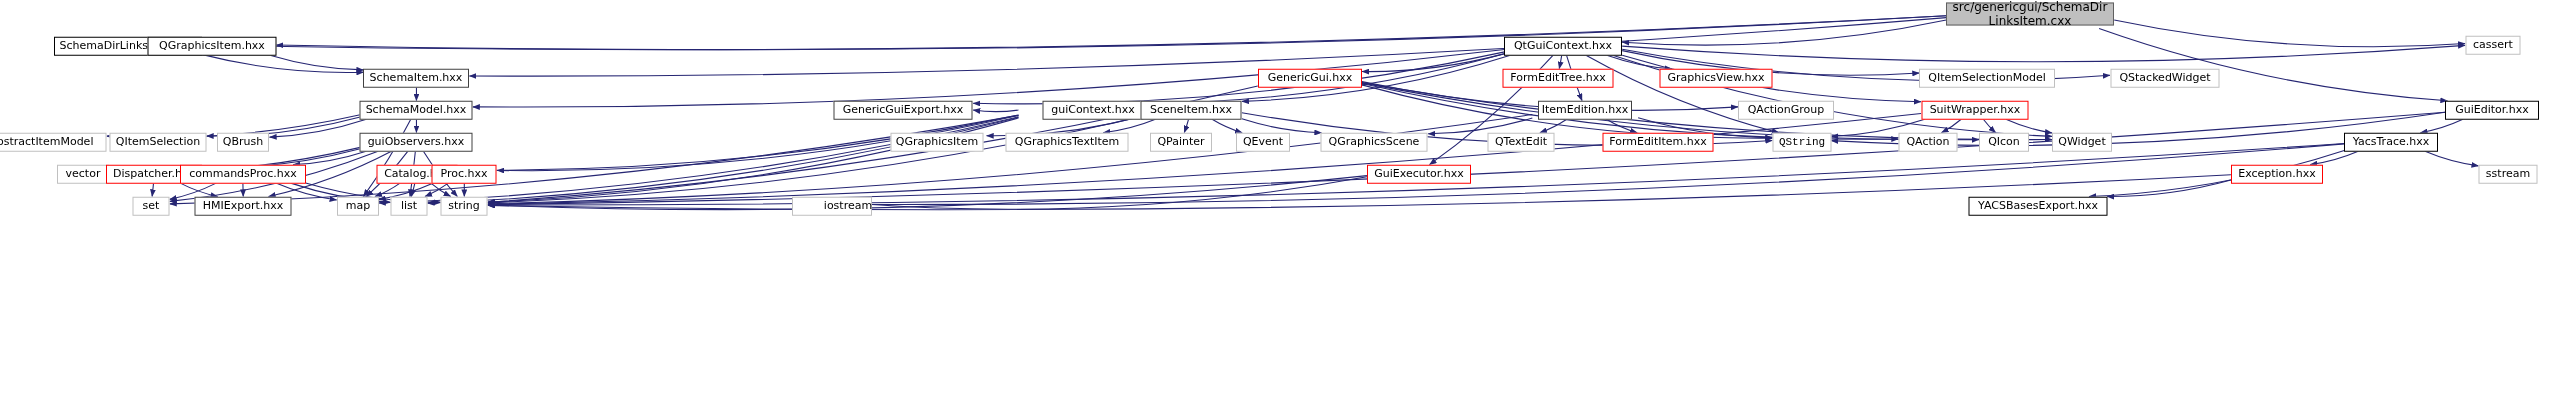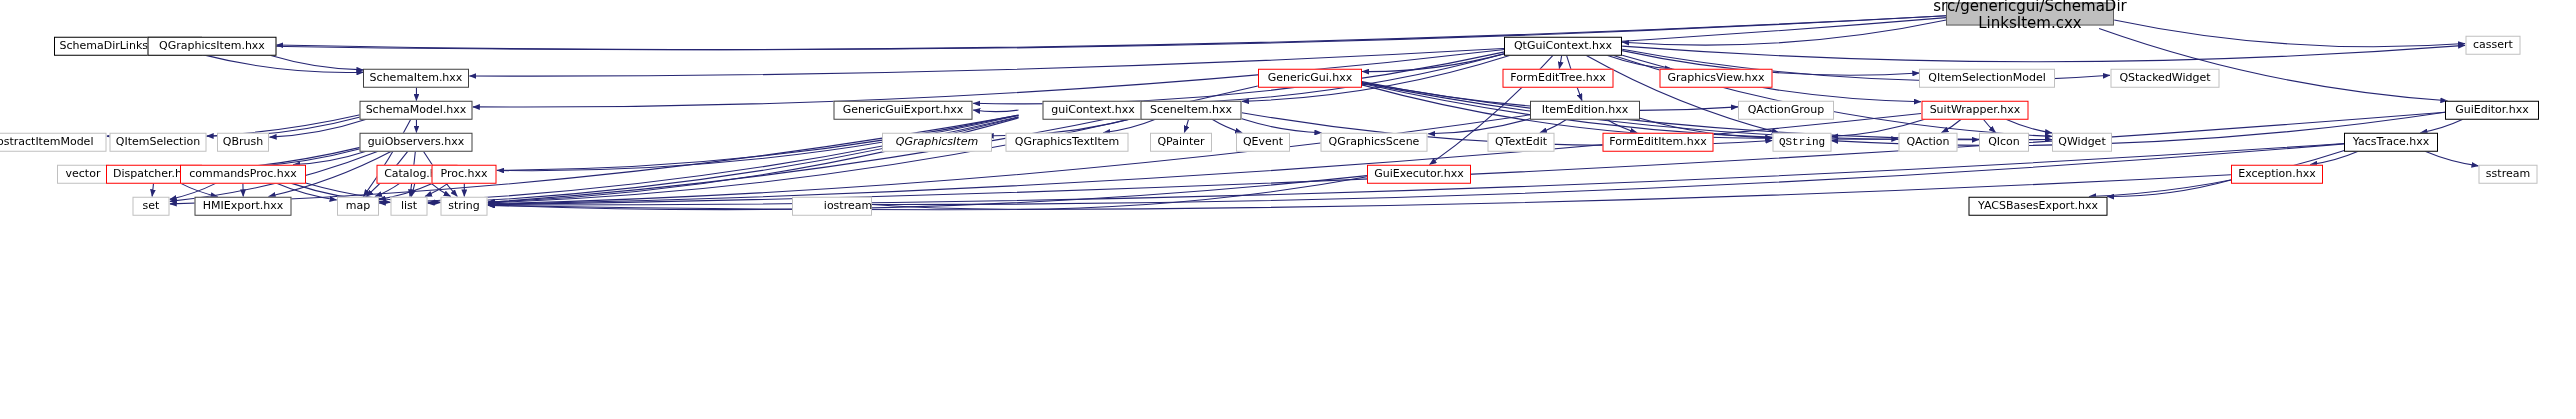--- a/index.html
+++ b/index.html
@@ -115,45 +115,45 @@
         <path d="M2792,171.29186860527733 Q1912.0538957446295,245.3365517860708 1029,243.44480344641894" marker-end="url(#ah)"></path>
         <path d="M2792,170.85446623093682 Q1687.7576983709716,245.4427976285216 581,244.0727668845316" marker-end="url(#ah)"></path>
         <path d="M2792,179.10926365795726 Q2643.7483385858,227.50067431361495 2487.934210526316,234" marker-end="url(#ah)"></path>
         <path d="M2657,214.33333333333334 Q2584.61459040994,234.40109474121488 2509.5,234" marker-end="url(#ah)"></path>
         <path d="M2657,207.96804075961094 Q1619.6687245884198,264.23172543616727 581,244.5071792496526" marker-end="url(#ah)"></path>
         <path d="M1628,209.07211961301672 Q1105.7693001000914,264.5469569294825 581,244.06420404573439" marker-end="url(#ah)"></path>
         <path d="M1628,210.37052932761088 Q1330.5627624263489,264.5963325154914 1029,242.93419170243206" marker-end="url(#ah)"></path>
       </g>
   </svg>
   <div id="node-layer">
-      <div class="node root" style="left: 2030px; top: 14.3px; width: 168px; height: 23px; font-size: 15px;">src/genericgui/SchemaDir
+      <div class="node root" style="left: 2030px; top: 14.3px; width: 168px; height: 23px; font-size: 12px;">src/genericgui/SchemaDir
 LinksItem.cxx</div>
       <div class="node hdr" style="left: 128px; top: 46px; width: 148px; height: 18.5px;">SchemaDirLinksItem.hxx</div>
       <div class="node hdr" style="left: 212px; top: 46px; width: 129px; height: 18.5px;">QGraphicsItem.hxx</div>
       <div class="node hdr" style="left: 1563px; top: 46px; width: 118px; height: 18.5px;">QtGuiContext.hxx</div>
       <div class="node lib" style="left: 2493px; top: 45px; width: 55px; height: 18.5px;">cassert</div>
       <div class="node bold" style="left: 416px; top: 78px; width: 106px; height: 18.5px;">SchemaItem.hxx</div>
       <div class="node red" style="left: 1310px; top: 78px; width: 104px; height: 18.5px;">GenericGui.hxx</div>
       <div class="node red" style="left: 1558px; top: 78px; width: 111px; height: 18.5px;">FormEditTree.hxx</div>
       <div class="node red" style="left: 1716px; top: 78px; width: 113px; height: 18.5px;">GraphicsView.hxx</div>
       <div class="node lib" style="left: 1987px; top: 78px; width: 136px; height: 18.5px;">QItemSelectionModel</div>
       <div class="node lib" style="left: 2165px; top: 78px; width: 109px; height: 18.5px;">QStackedWidget</div>
       <div class="node bold" style="left: 416px; top: 110px; width: 113px; height: 18.5px;">SchemaModel.hxx</div>
       <div class="node bold" style="left: 903px; top: 110px; width: 139px; height: 18.5px;">GenericGuiExport.hxx</div>
       <div class="node bold" style="left: 1093px; top: 110px; width: 101px; height: 18.5px;">guiContext.hxx</div>
       <div class="node bold" style="left: 1191px; top: 110px; width: 101px; height: 18.5px;">SceneItem.hxx</div>
-      <div class="node bold" style="left: 1585px; top: 110px; width: 110px; height: 18.5px;">ItemEdition.hxx</div>
+      <div class="node bold" style="left: 1585px; top: 110px; width: 94px; height: 18.5px;">ItemEdition.hxx</div>
       <div class="node lib" style="left: 1786px; top: 110px; width: 96px; height: 18.5px;">QActionGroup</div>
       <div class="node red" style="left: 1975px; top: 110px; width: 107px; height: 18.5px;">SuitWrapper.hxx</div>
       <div class="node hdr" style="left: 2492px; top: 110px; width: 94px; height: 18.5px;">GuiEditor.hxx</div>
       <div class="node lib" style="left: 37px; top: 142px; width: 139px; height: 18.5px;">QAbstractItemModel</div>
       <div class="node lib" style="left: 158px; top: 142px; width: 97px; height: 18.5px;">QItemSelection</div>
       <div class="node lib" style="left: 243px; top: 142px; width: 52px; height: 18.5px;">QBrush</div>
       <div class="node bold" style="left: 416px; top: 142px; width: 113px; height: 18.5px;">guiObservers.hxx</div>
-      <div class="node lib" style="left: 937px; top: 142px; width: 110px; height: 18.5px; font-style: italic;">QGraphicsItem</div>
+      <div class="node lib" style="left: 937px; top: 142px; width: 93px; height: 18.5px;">QGraphicsItem</div>
       <div class="node lib" style="left: 1067px; top: 142px; width: 123px; height: 18.5px;">QGraphicsTextItem</div>
       <div class="node lib" style="left: 1181px; top: 142px; width: 62px; height: 18.5px;">QPainter</div>
       <div class="node lib" style="left: 1263px; top: 142px; width: 54px; height: 18.5px;">QEvent</div>
       <div class="node lib" style="left: 1374px; top: 142px; width: 107px; height: 18.5px;">QGraphicsScene</div>
       <div class="node lib" style="left: 1521px; top: 142px; width: 67px; height: 18.5px;">QTextEdit</div>
       <div class="node red" style="left: 1658px; top: 142px; width: 111px; height: 18.5px;">FormEditItem.hxx</div>
       <div class="node lib" style="left: 1802px; top: 142px; width: 59px; height: 18.5px; font-family: Liberation Mono, monospace;">QString</div>
       <div class="node lib" style="left: 1928px; top: 142px; width: 59px; height: 18.5px;">QAction</div>
       <div class="node lib" style="left: 2004px; top: 142px; width: 50px; height: 18.5px;">QIcon</div>
       <div class="node lib" style="left: 2082px; top: 142px; width: 60px; height: 18.5px;">QWidget</div>

